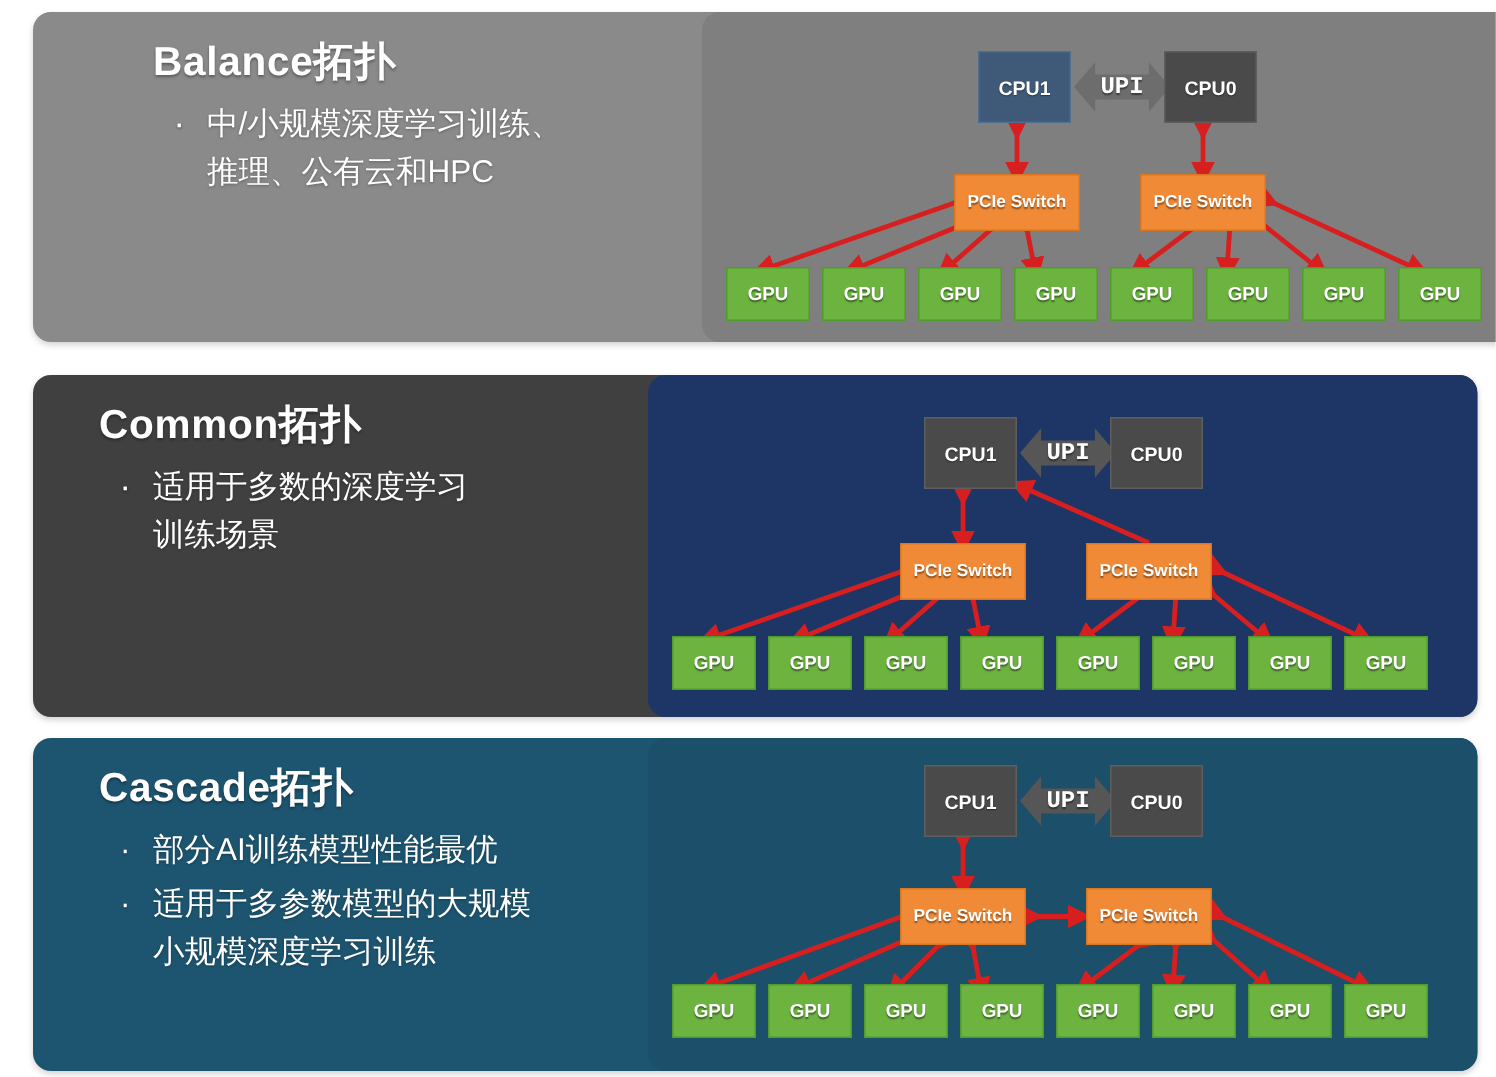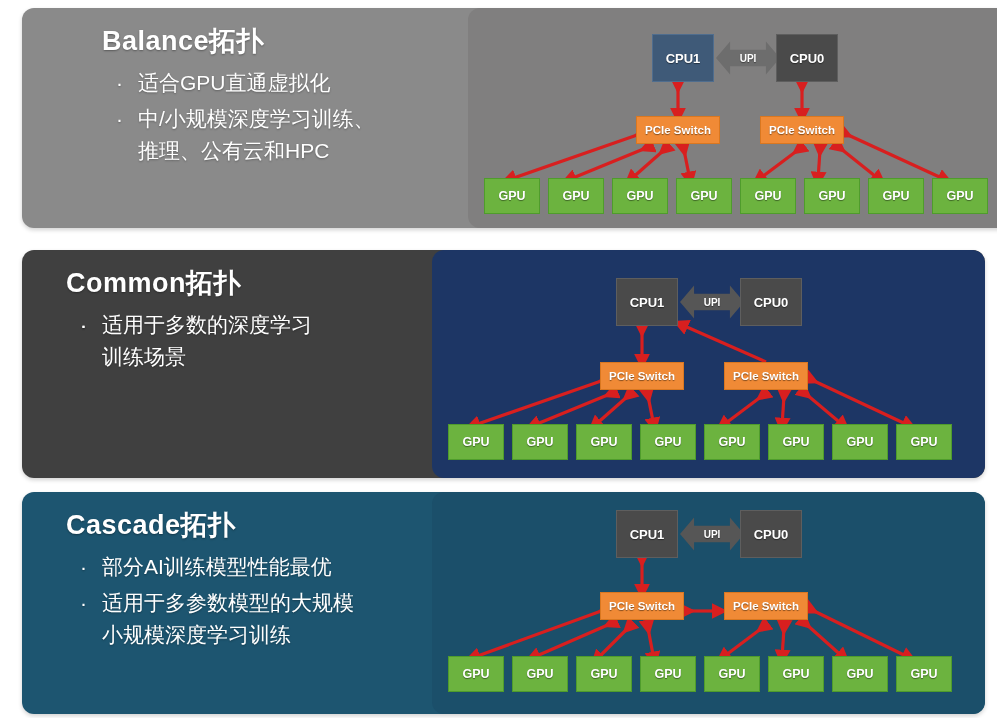--- a/index.html
+++ b/index.html
@@ -51,49 +51,49 @@
 
   .node{
     position:absolute;box-sizing:border-box;
     display:flex;align-items:center;justify-content:center;
     color:#ffffff;font-weight:bold;
     text-shadow:0 1px 1px rgba(0,0,0,.45);
     z-index:4;
   }
   .cpu{width:62px;height:48px;font-size:13px;background:#4a4a4a;border:1px solid #5e5e5e;}
   .cpu.blue{background:#3f5a78;border-color:#4f6d8e;}
-  .pcie{width:84px;height:28px;font-size:11.5px;background:#f08a36;border:1px solid #d97720;}
+  .pcie{width:84px;height:38px;font-size:11.5px;background:#f08a36;border:1px solid #d97720;}
   .gpu{width:56px;height:36px;font-size:12.5px;background:#6cb33f;border:1px solid #4f9c2c;}
 
   .upi{
     position:absolute;z-index:3;width:64px;height:46px;
     display:flex;align-items:center;justify-content:center;
-    color:#ffffff;font-weight:bold;font-size:10px;
+    color:#ffffff;font-weight:bold;font-size:16px;
     text-shadow:0 1px 1px rgba(0,0,0,.45);
+    font-family:Liberation Mono, monospace;
   }
   .upi .upi-shape{
     position:absolute;inset:0;background:#565656;
     clip-path:polygon(0% 50%, 22% 14%, 22% 32%, 78% 32%, 78% 14%, 100% 50%, 78% 86%, 78% 68%, 22% 68%, 22% 86%);
   }
   #panel-0 .upi .upi-shape{background:#6d6d6d;}
   .upi span{position:relative;z-index:1;}
 
   svg.links{position:absolute;left:0;top:0;width:100%;height:100%;z-index:2;}
 </style>
 </head>
 <body>
 
 <div class="panel" id="panel-0">
 
   <div class="panel-text">
     <div class="panel-title">Balance拓扑</div>
     <ul class="bullets">
       <li class="bullet">
         <span class="dot">·</span>
-        <span>适合GPU直通虚拟化</span>
       </li>
       <li class="bullet">
         <span class="dot">·</span>
         <span>中/小规模深度学习训练、</span>
         <span class="l2">推理、公有云和HPC</span>
       </li>
     </ul>
   </div>
 
   <div class="panel-diagram">

